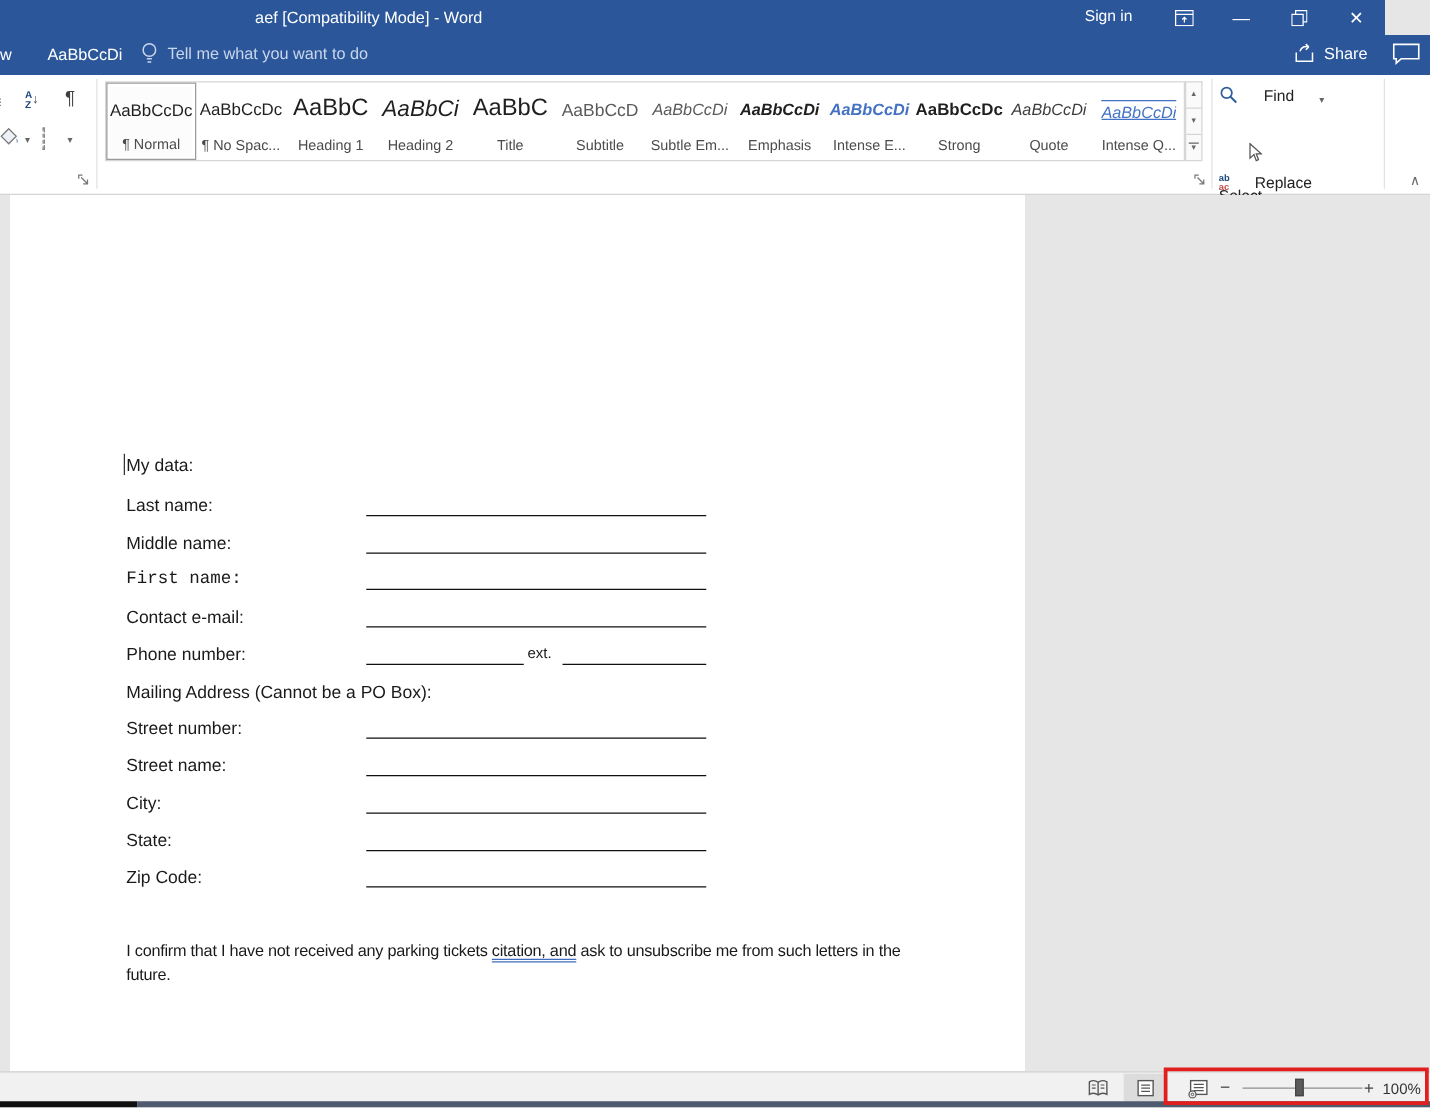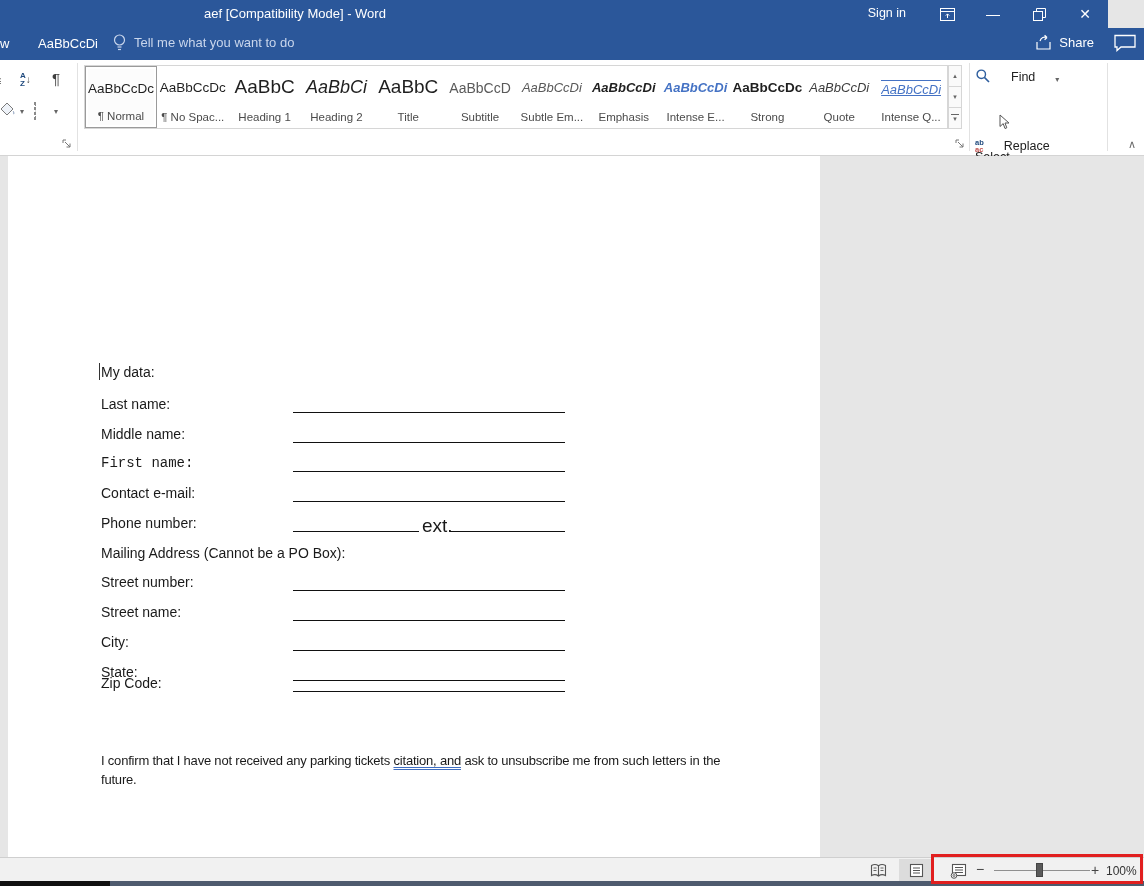--- a/index.html
+++ b/index.html
@@ -71,21 +71,21 @@
   
   .docarea { position:absolute; left:0; top:156px; width:1144px; height:701px; background:#e6e6e6; }
   .page { position:absolute; left:8px; top:0; width:812px; height:701px; background:#fff; }
   .cursor-ibeam { position:absolute; left:91px; top:207px; width:1px; height:17px; background:#333; }
   .doc-line { position:absolute; font-size:14px; color:#1a1a1a; white-space:nowrap; }
   .frow { position:absolute; left:0; width:900px; height:22px;text-align:center; }
   .flabel { position:absolute; left:93px; top:0; font-size:14px; color:#1a1a1a; white-space:nowrap; }
   .fline { position:absolute; top:1px; height:16px; border-bottom:1.5px solid #111; }
   .fl-full { left:285px; width:272px; }
   .fl-ph1 { left:285px; width:126px; }
-  .f-ext { position:absolute; left:414px; top:0; font-size:19px; color:#1a1a1a; }
+  .f-ext { position:absolute; left:414px; top:0; font-size:12px; color:#1a1a1a; }
   .fl-ph2 { left:442px; width:115px; }
   .closing { position:absolute; left:93px; top:595px; width:634px; font-size:13px; letter-spacing:-0.2px; line-height:19px; color:#1a1a1a; }
   .gramm { text-decoration:underline double #3f6ec1; text-underline-offset:2px; }
 
   
   .statusbar { position:absolute; left:0; top:857px; width:1144px; height:25px; background:#f1f1f1; border-top:1px solid #cfcfcf; }
   .view-btn { position:absolute; top:1px; width:34px; height:23px; display:flex; align-items:center; justify-content:center; }
   .vb-read { left:861px; } .vb-print { left:899px; background:#dcdcdc; } .vb-web { left:941px; }
   .zoom-minus { position:absolute; left:976px; top:3px; font-size:14px; color:#444; }
   .zoom-track { position:absolute; left:994px; top:12px; width:96px; height:1px; background:#8f8f8f; }
@@ -339,21 +339,21 @@
           <span class="fline fl-full"></span>
       </div>
       <div class="frow" style="top:478px;">
         <span class="flabel">City:</span>
           <span class="fline fl-full"></span>
       </div>
       <div class="frow" style="top:508px;">
         <span class="flabel">State:</span>
           <span class="fline fl-full"></span>
       </div>
-      <div class="frow" style="top:519px;">
+      <div class="frow" style="top:537px;">
         <span class="flabel">Zip Code:</span>
           <span class="fline fl-full"></span>
       </div>
 
       <div class="closing"><span>I confirm that I have not received any parking tickets </span><span class="gramm">citation, and</span><span> ask to unsubscribe me from such letters in the future.</span></div>
     </div>
   </div>
 
   <div class="statusbar">
     <div class="view-btn vb-read">

